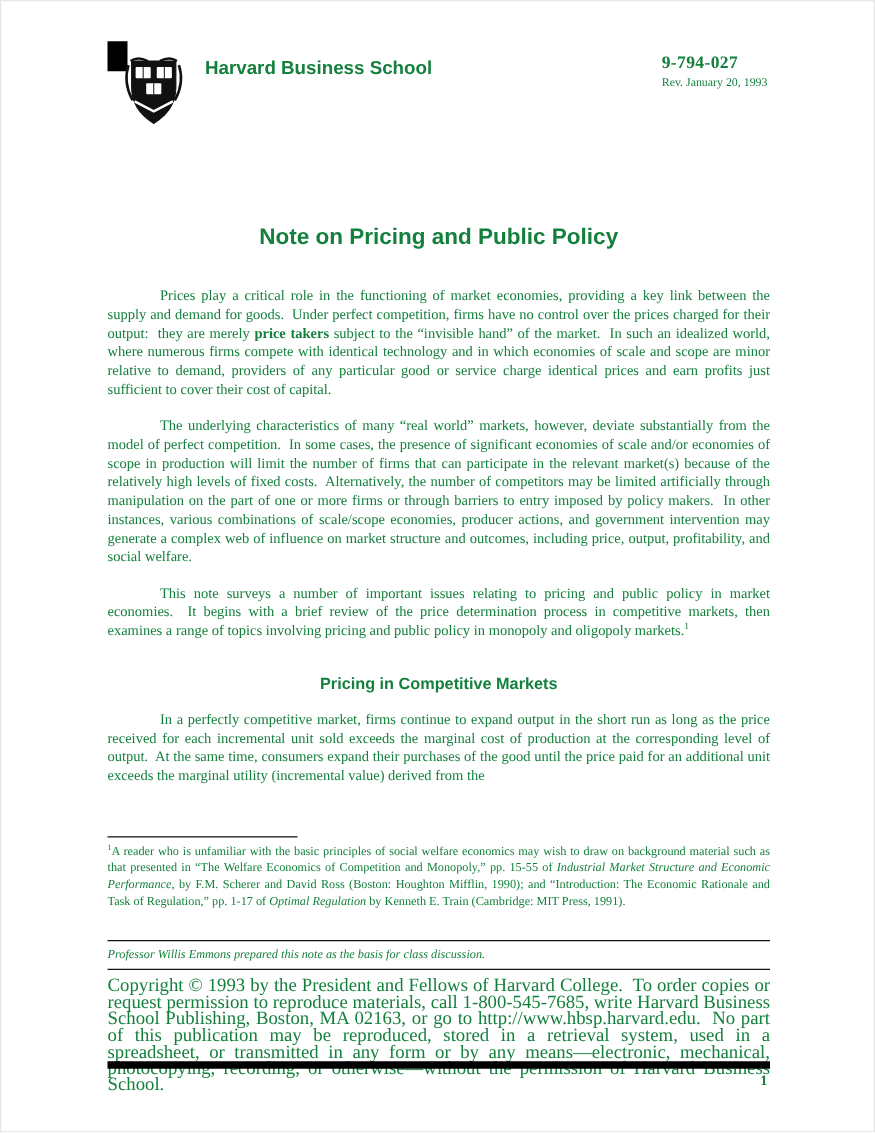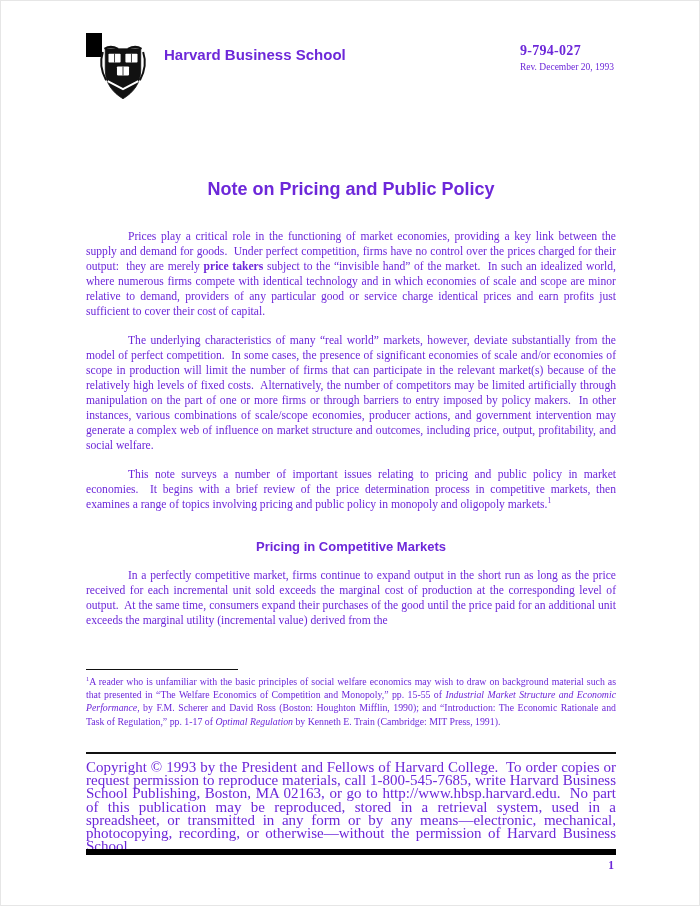--- a/index.html
+++ b/index.html
@@ -1,19 +1,19 @@
 <!DOCTYPE html>
 <html><head>
 <meta charset="utf-8">
 <style>
   * { margin:0; padding:0; box-sizing:border-box; }
   html,body { background:#ffffff; }
   .page {
     position:relative; width:700px; height:906px; margin:0 auto;
-    background:#ffffff; color:#6d28d9; overflow:hidden;
+    background:#ffffff; color:#15803d; overflow:hidden;
     font-family:"Liberation Serif", serif;
     border:1px solid #e6e6e6;
   }
   
   .corner-tab { position:absolute; left:85px; top:32px; width:16px; height:24px; background:#000; }
   .shield { position:absolute; left:96px; top:43px; }
   .school-name {
     position:absolute; left:163px; top:45px;
     font-family:"Liberation Sans", sans-serif; font-weight:bold; font-size:15px;
   }
@@ -74,21 +74,21 @@
         <line x1="32" y1="28" x2="32" y2="39"></line>
       </g>
       <path d="M13 46 L32 56 L51 46" stroke="#fff" stroke-width="2.5" fill="none"></path>
     </svg>
   </div>
 
   <div class="school-name">Harvard Business School</div>
 
   <div class="doc-meta">
     <div class="doc-number">9-794-027</div>
-    <div class="doc-revision">Rev. December 20, 1993</div>
+    <div class="doc-revision">Rev. January 20, 1993</div>
   </div>
 
   <div class="content">
     <h1 class="title">Note on Pricing and Public Policy</h1>
 
     <p class="body-para"><span>Prices play a critical role in the functioning of market economies, providing a key link between the supply and demand for goods.&nbsp; Under perfect competition, firms have no control over the prices charged for their output:&nbsp; they are merely </span><span class="seg-b">price takers</span><span> subject to the “invisible hand” of the market.&nbsp; In such an idealized world, where numerous firms compete with identical technology and in which economies of scale and scope are minor relative to demand, providers of any particular good or service charge identical prices and earn profits just sufficient to cover their cost of capital.</span></p>
     <p class="body-para"><span>The underlying characteristics of many “real world” markets, however, deviate substantially from the model of perfect competition.&nbsp; In some cases, the presence of significant economies of scale and/or economies of scope in production will limit the number of firms that can participate in the relevant market(s) because of the relatively high levels of fixed costs.&nbsp; Alternatively, the number of competitors may be limited artificially through manipulation on the part of one or more firms or through barriers to entry imposed by policy makers.&nbsp; In other instances, various combinations of scale/scope economies, producer actions, and government intervention may generate a complex web of influence on market structure and outcomes, including price, output, profitability, and social welfare.</span></p>
     <p class="body-para"><span>This note surveys a number of important issues relating to pricing and public policy in market economies.&nbsp; It begins with a brief review of the price determination process in competitive markets, then examines a range of topics involving pricing and public policy in monopoly and oligopoly markets.</span><sup>1</sup></p>
 
     <h2 class="section-heading">Pricing in Competitive Markets</h2>
@@ -96,20 +96,21 @@
     <p class="body-para"><span>In a perfectly competitive market, firms continue to expand output in the short run as long as the price received for each incremental unit sold exceeds the marginal cost of production at the corresponding level of output.&nbsp; At the same time, consumers expand their purchases of the good until the price paid for an additional unit exceeds the marginal utility (incremental value) derived from the</span></p>
   </div>
 
   <div class="footnote-block">
     <div class="footnote-rule"></div>
     <p class="footnote"><sup>1</sup><span>A reader who is unfamiliar with the basic principles of social welfare economics may wish to draw on background material such as that presented in “The Welfare Economics of Competition and Monopoly,” pp. 15-55 of </span><span class="seg-i">Industrial Market Structure and Economic Performance</span><span>, by F.M. Scherer and David Ross (Boston: Houghton Mifflin, 1990); and “Introduction: The Economic Rationale and Task of Regulation,” pp. 1-17 of </span><span class="seg-i">Optimal Regulation</span><span> by Kenneth E. Train (Cambridge: MIT Press, 1991).</span></p>
   </div>
 
   <div class="legal-block">
     <hr class="rule">
+    <p class="attribution">Professor Willis Emmons prepared this note as the basis for class discussion.</p>
     <hr class="rule">
     <p class="copyright">Copyright © 1993 by the President and Fellows of Harvard College.&nbsp; To order copies or request permission to reproduce materials, call 1-800-545-7685, write Harvard Business School Publishing, Boston, MA 02163, or go to http://www.hbsp.harvard.edu.&nbsp; No part of this publication may be reproduced, stored in a retrieval system, used in a spreadsheet, or transmitted in any form or by any means—electronic, mechanical, photocopying, recording, or otherwise—without the permission of Harvard Business School.</p>
   </div>
 
   <div class="bottom-bar"></div>
   <div class="page-number">1</div>
 
 </div>
 
 </body></html>

